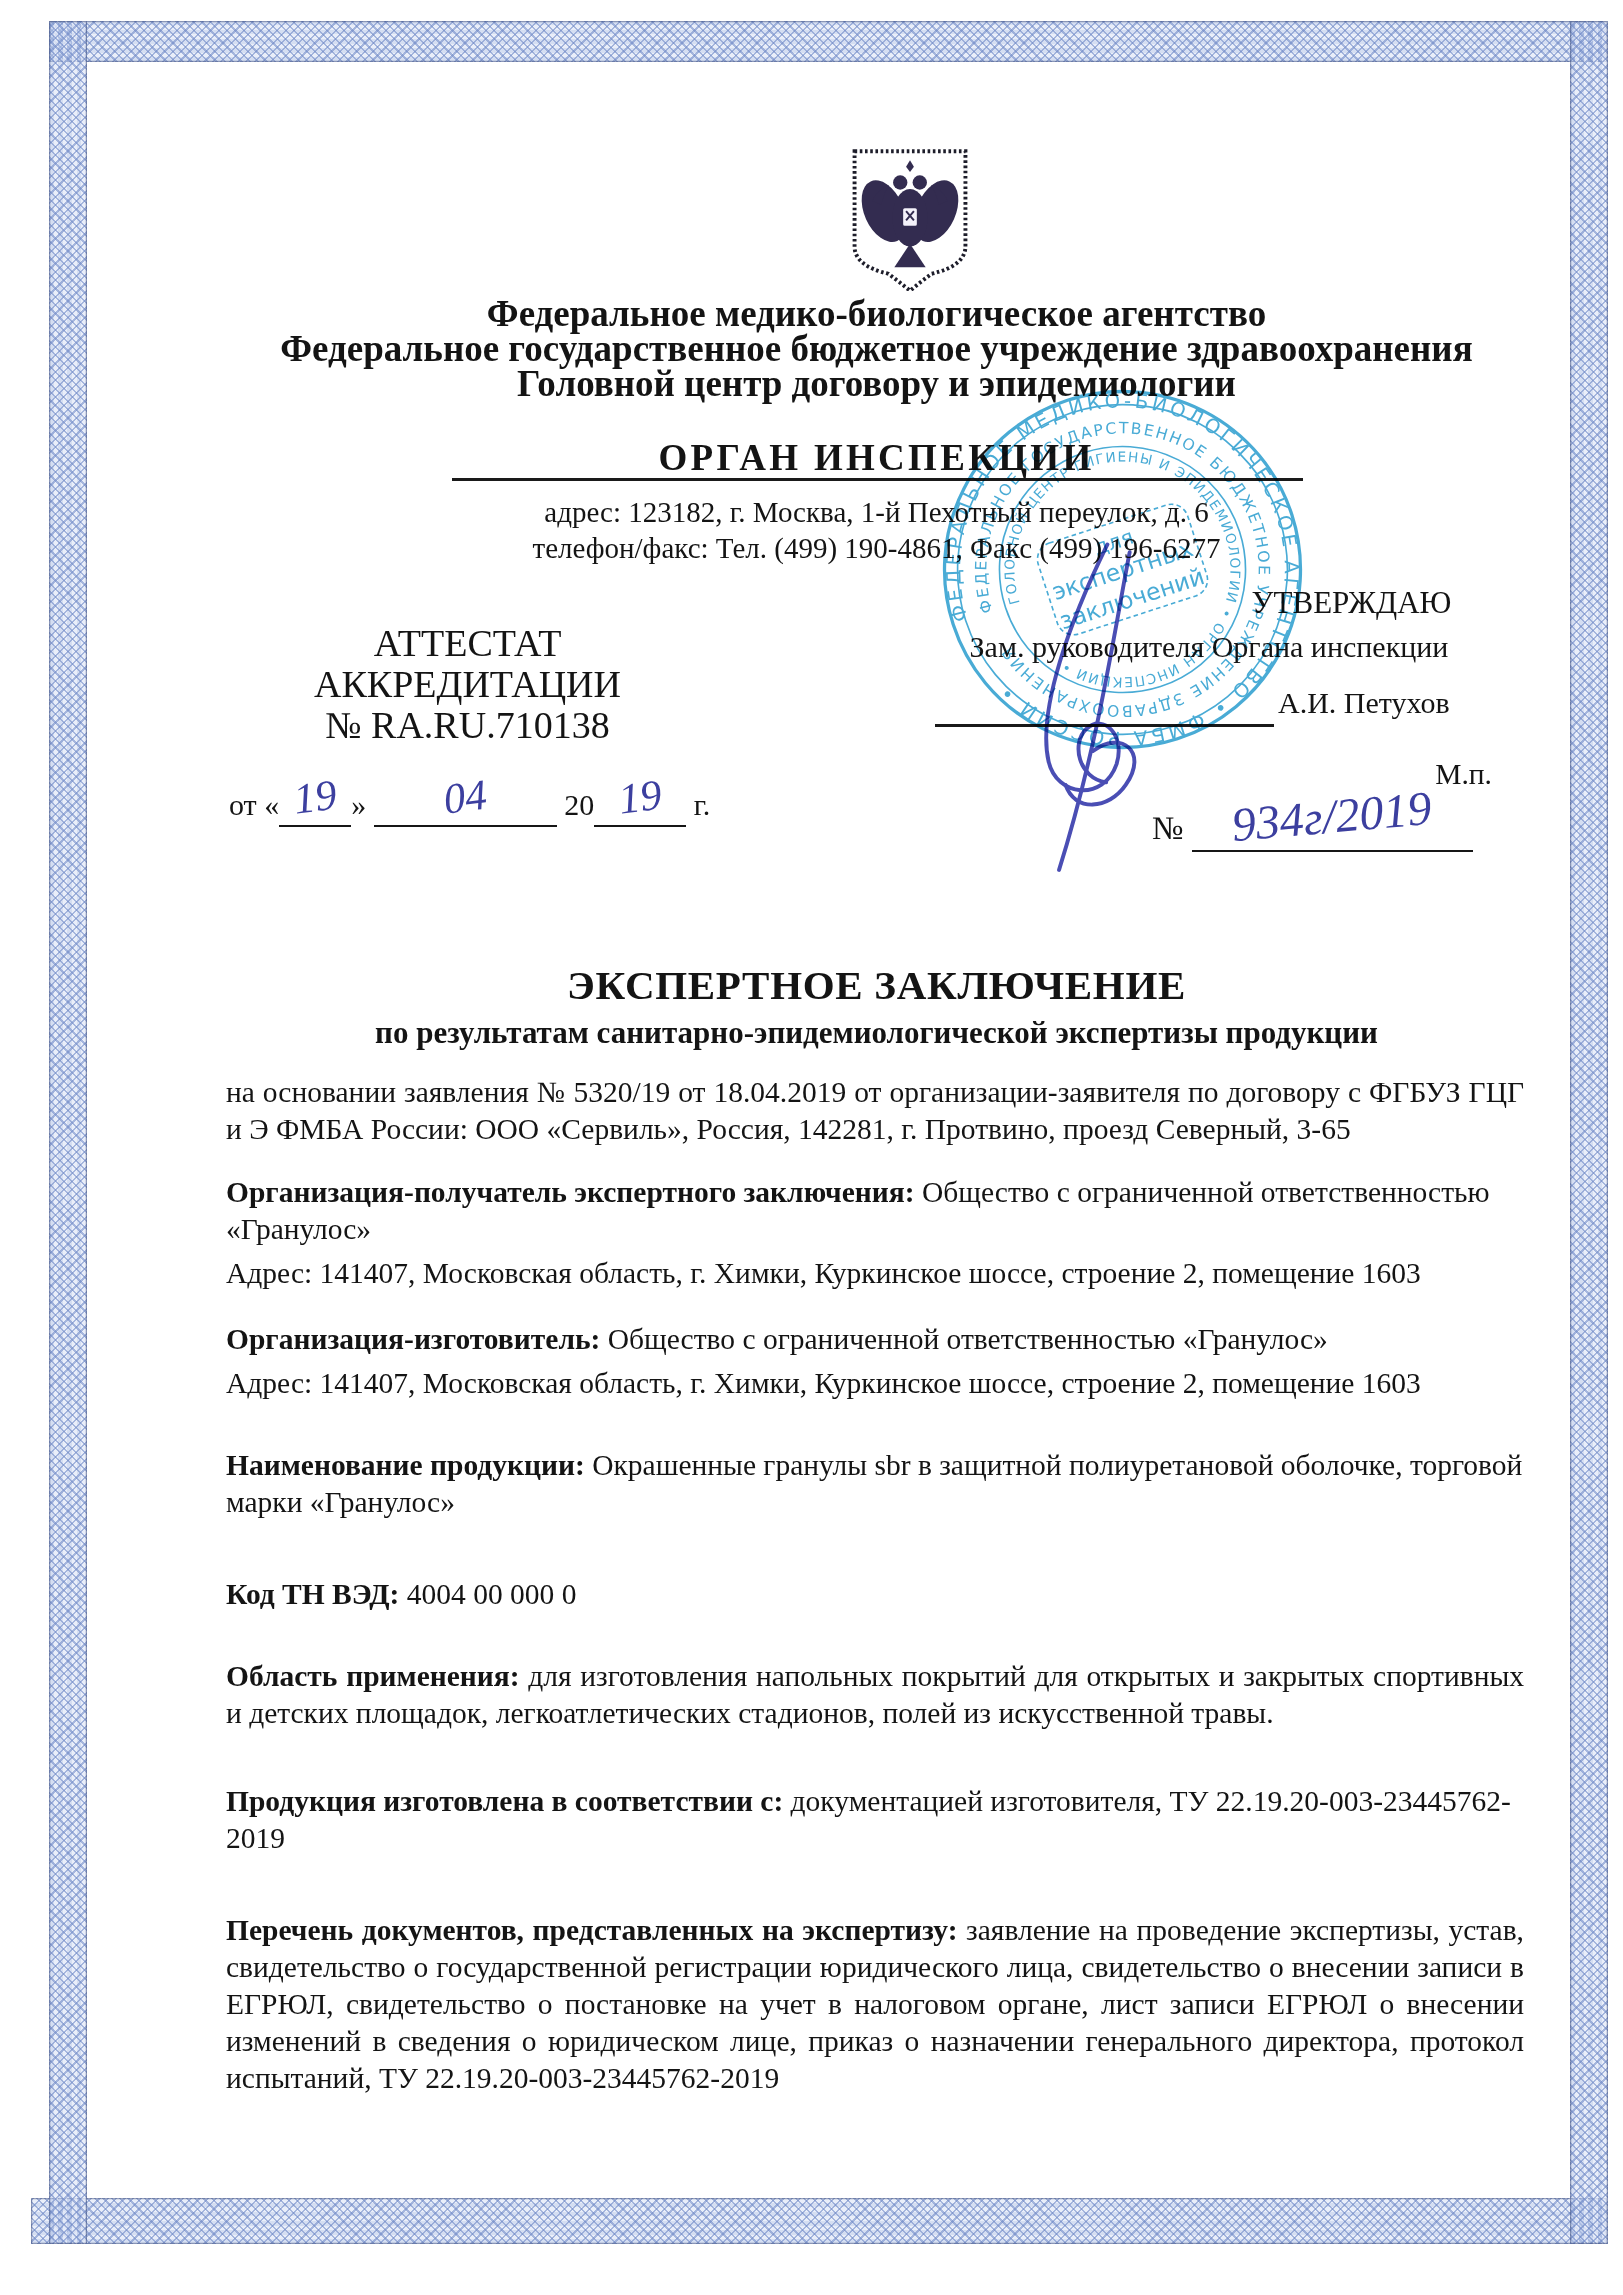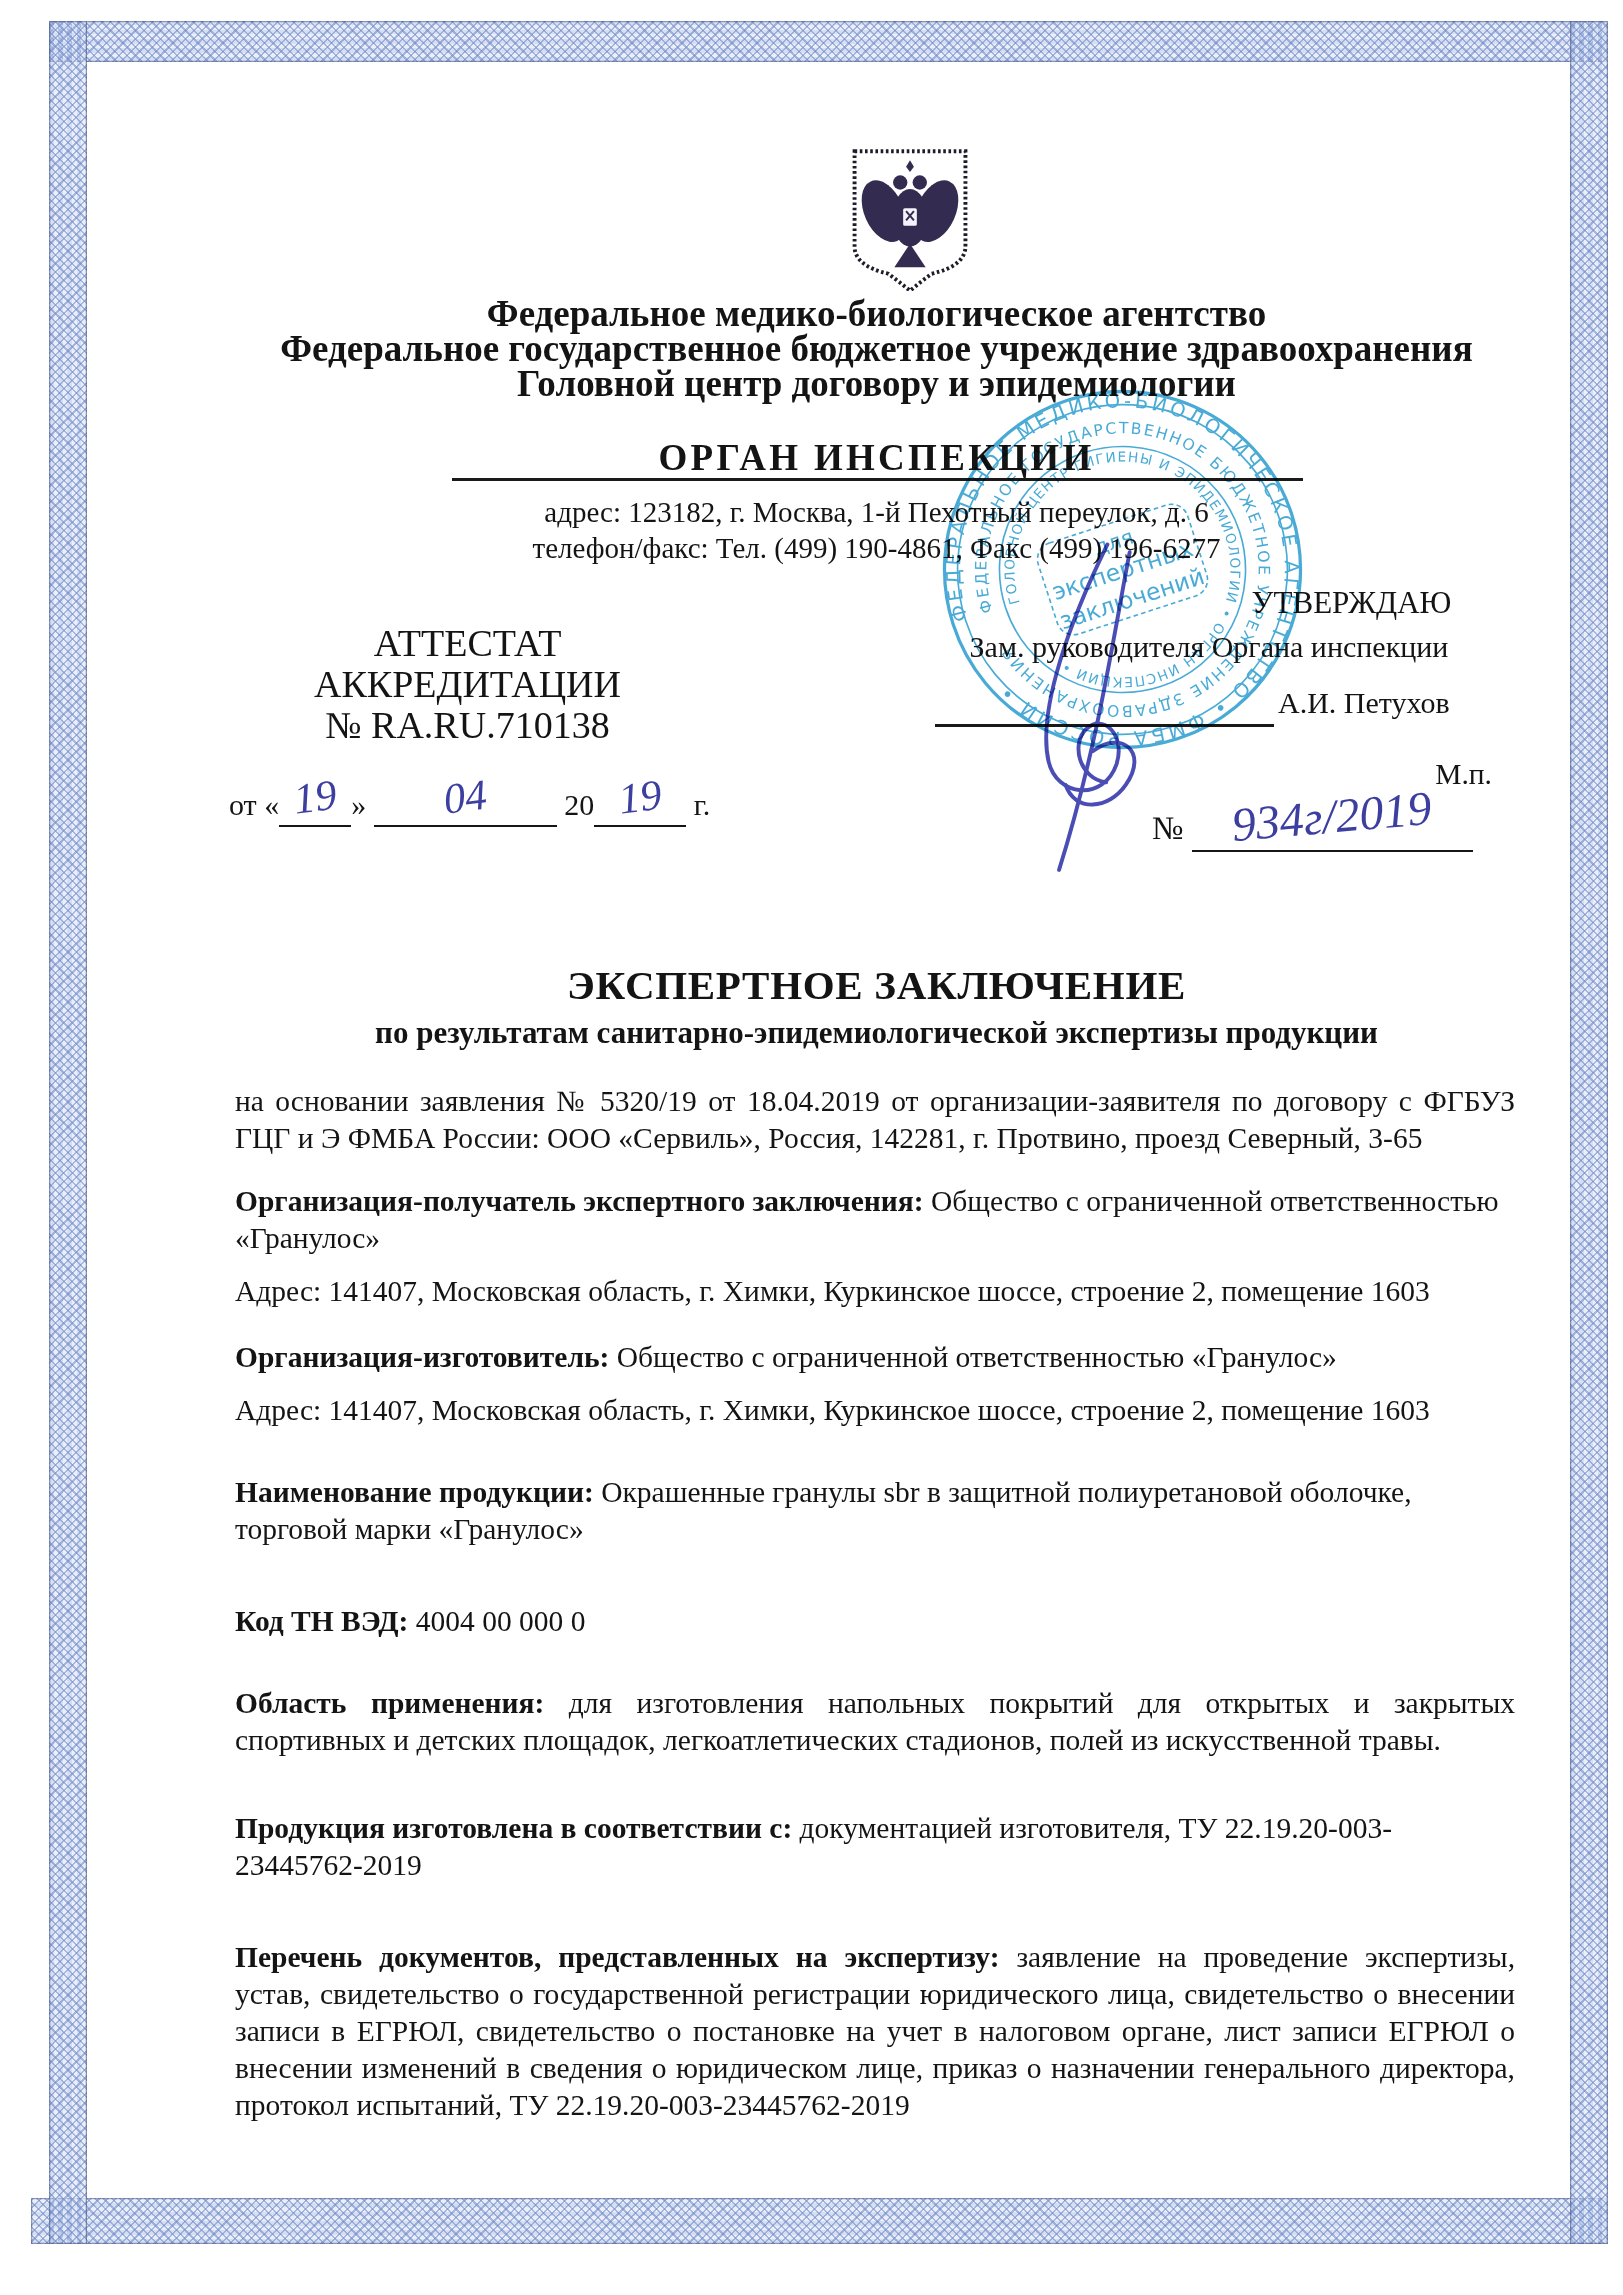--- a/index.html
+++ b/index.html
@@ -26,21 +26,21 @@
   .band.top{left:49px;width:1558px;top:21px;height:41px;}
   .band.bottom{left:31px;width:1576px;top:2198px;height:46px;}
   .band.left{left:49px;width:38px;top:21px;height:2223px;}
   .band.right{left:1570px;width:38px;top:21px;height:2223px;}
 
   
   .abs{position:absolute;}
   .center{text-align:center;}
   .hdr{font-size:37px;line-height:35px;font-weight:bold;}
   .just{text-align:justify;}
-  p{margin:16px;}
+  p{margin:7px;}
 
   .header-block{left:196px;width:1361px;top:296px;}
   .organ-title{left:196px;width:1361px;top:436px;font-size:37px;letter-spacing:3.3px;font-weight:bold;}
   .organ-underline{left:452px;width:851px;top:478px;height:3.3px;background:#1a1a1a;}
   .addr-block{left:196px;width:1361px;top:486px;font-size:29px;line-height:36px;margin-top:8px;}
 
   .accred{left:232px;width:471px;top:623px;font-size:38px;line-height:41px;}
   .approve-1{left:1211px;width:281px;top:585px;font-size:31px;font-weight:normal;}
   .approve-2{left:926px;width:566px;top:630px;font-size:30px;}
   .sig-line{left:935px;width:339px;top:724px;height:2.6px;background:#191919;}

